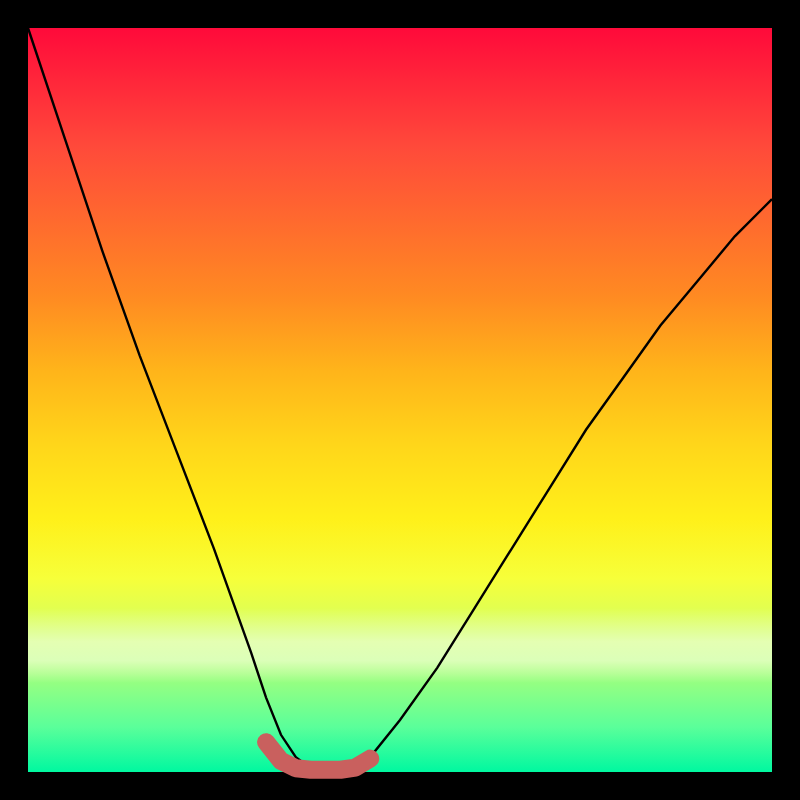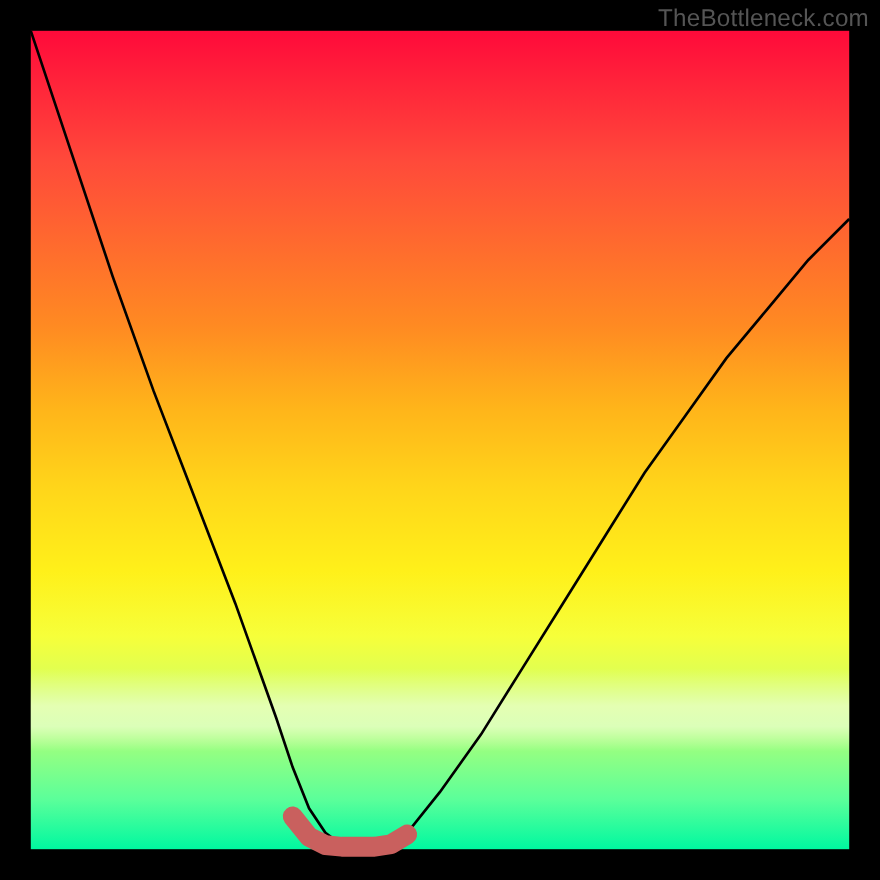--- a/index.html
+++ b/index.html
@@ -84,15 +84,14 @@
     <div class="haze"></div>
 
     <svg class="curves" viewBox="0 0 744 744" preserveAspectRatio="none">
 
       <path d="M0.00 0.00 L37.20 111.60 L74.40 223.20 L111.60 327.36 L148.80 424.08 L186.00 520.80 L223.20 624.96 L238.08 669.60 L252.96 706.80 L267.84 729.12 L282.72 740.28 L297.60 744.00 L312.48 744.00 L327.36 740.28 L342.24 729.12 L372.00 691.92 L409.20 639.84 L446.40 580.32 L483.60 520.80 L520.80 461.28 L558.00 401.76 L595.20 349.68 L632.40 297.60 L669.60 252.96 L706.80 208.32 L744.00 171.12" fill="none" stroke="#000000" stroke-width="2.4" id="main-curve"></path>
 
       <path d="M238.08 714.24 L252.96 732.84 L267.84 740.28 L282.72 741.77 L297.60 741.77 L312.48 741.77 L327.36 739.54 L342.24 730.61" fill="none" stroke="#c9605e" stroke-width="18" stroke-linecap="round" stroke-linejoin="round" id="marker-curve"></path>
     </svg>
   </div>
 
-  <div class="watermark">TheBottleneck.com</div>
 
 </div>
 
 </body></html>

